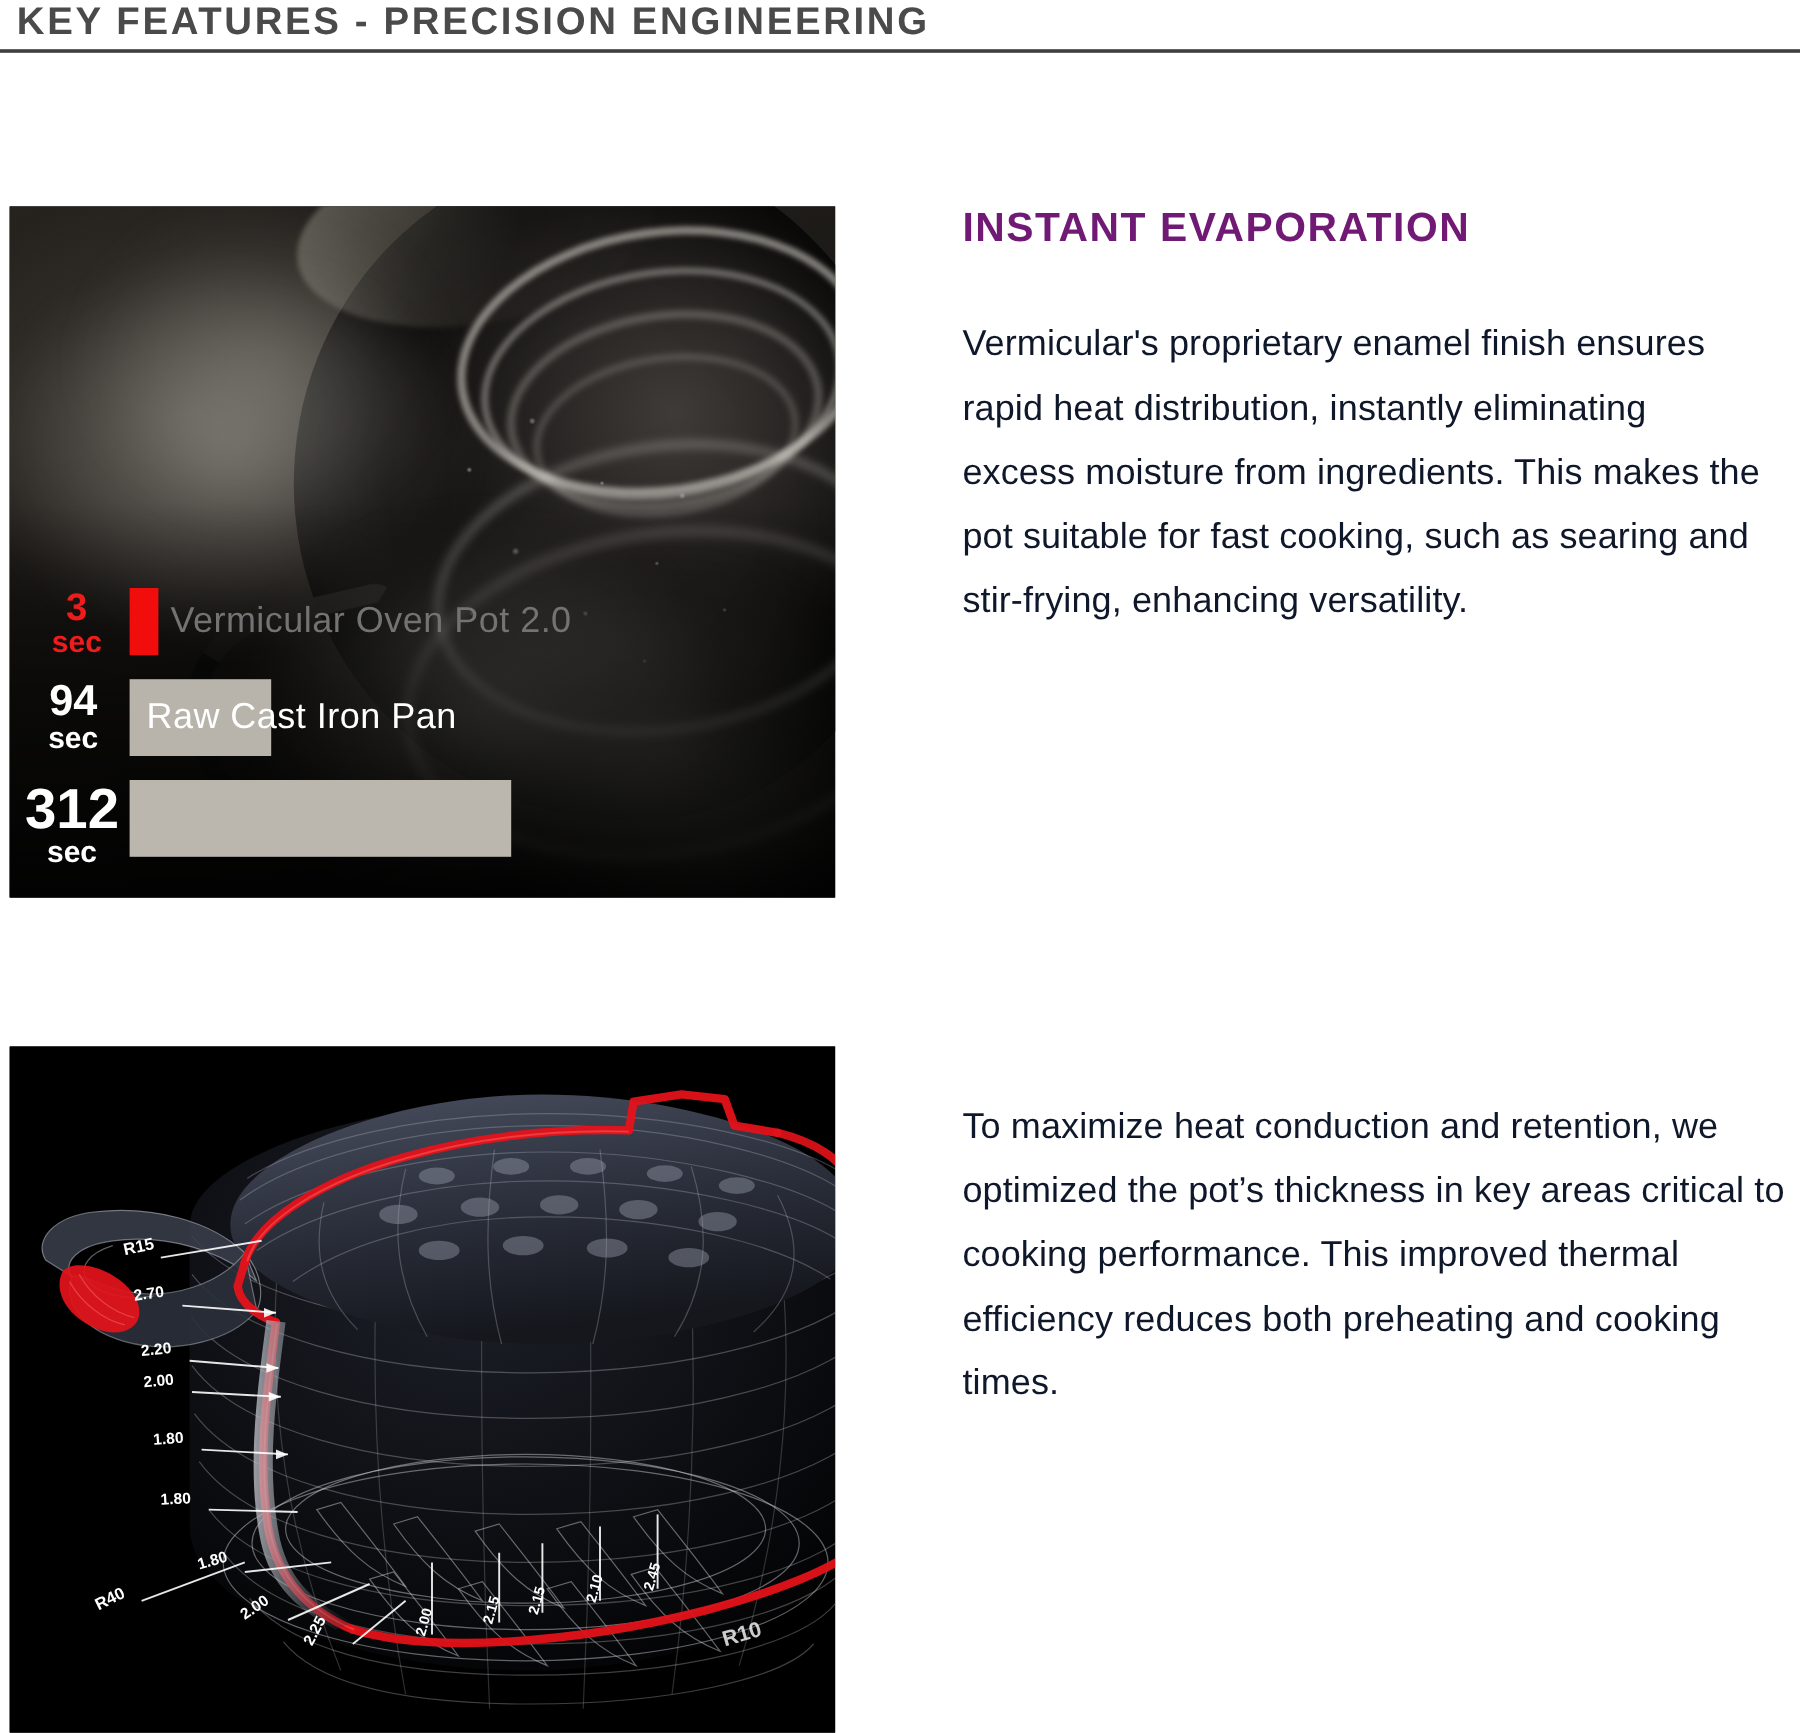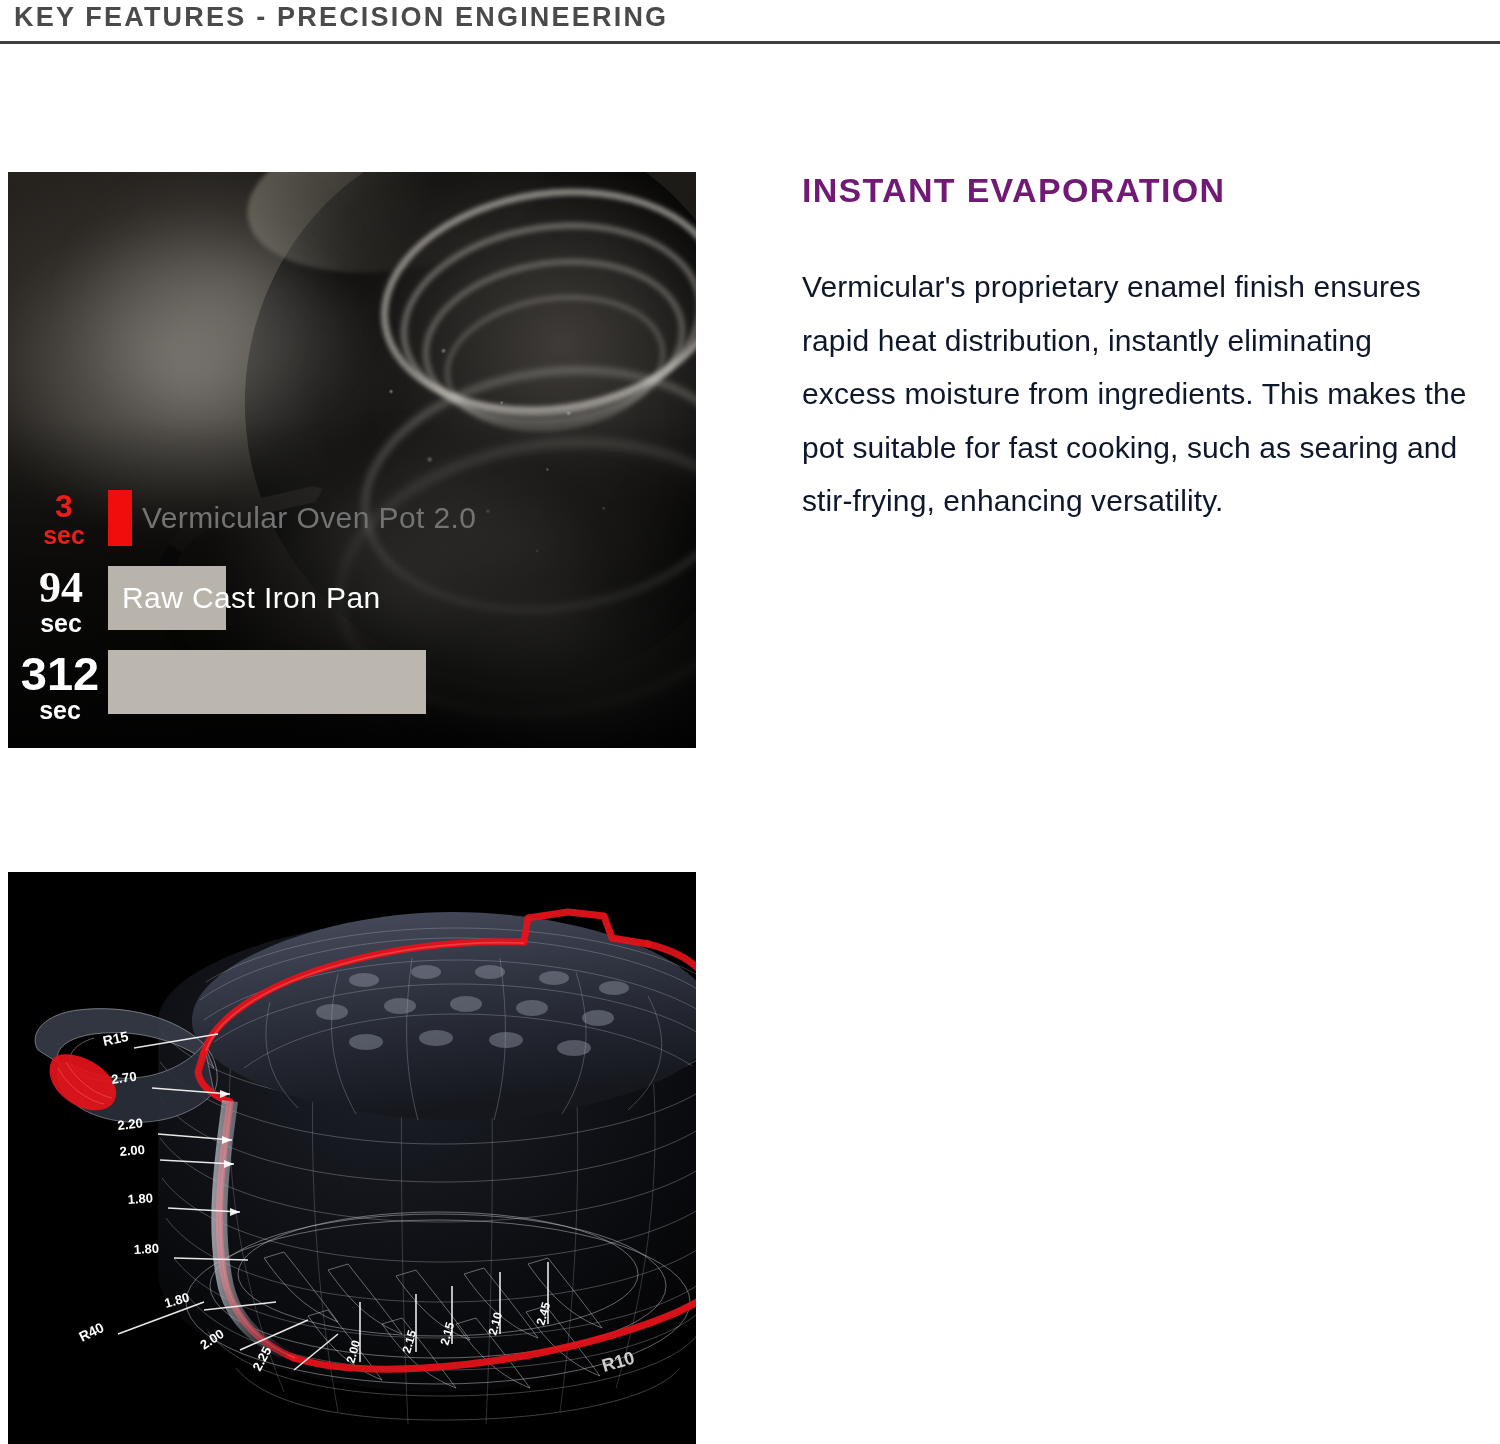--- a/index.html
+++ b/index.html
@@ -8,21 +8,21 @@
     background:#ffffff;
     font-family:"Liberation Sans","DejaVu Sans",sans-serif;
     overflow:hidden;
     position:relative;
   }
 
   
   #header{position:absolute;left:0;top:0;width:1500px;height:46px;}
   #header-title{
     position:absolute;left:14px;top:1px;
-    font-size:27px;font-weight:700;letter-spacing:2.2px;
+    font-size:32px;font-weight:700;letter-spacing:2.2px;
     color:#4a4a4a;white-space:nowrap;line-height:32px;
   }
   #header-rule{
     position:absolute;left:0;top:41px;width:1500px;height:3px;
     background:#3f3f3f;
   }
 
   
   .section{position:absolute;}
   .media{position:absolute;overflow:hidden;background:#000;}
@@ -128,21 +128,21 @@
   }
   
   #crow-0{top:6px;height:56px;}
   #crow-0 .lbl{left:16px;right:auto;width:80px;color:#ef1c1c;}
   #crow-0 .lbl .num{font-size:32px;}
   #crow-0 .bar{left:100px;width:24px;background:#f20d0d;}
   #crow-0 .name{left:134px;color:#ee1f1f;}
 
   #crow-1{top:82px;height:64px;}
   #crow-1 .lbl{left:10px;right:auto;width:86px;color:#ffffff;}
-  #crow-1 .lbl .num{font-size:44px;font-family:Liberation Serif, serif;}
+  #crow-1 .lbl .num{font-size:36px;}
   #crow-1 .bar{left:100px;width:118px;background:#b9b4ab;}
   #crow-1 .name{left:114px;color:#ffffff;}
 
   #crow-2{top:166px;height:64px;}
   #crow-2 .lbl{left:6px;right:auto;width:92px;color:#ffffff;}
   #crow-2 .lbl .num{font-size:47px;}
   #crow-2 .bar{left:100px;width:318px;background:#bcb7ae;}
   #crow-2 .name{left:114px;color:#ffffff;}
 
   
@@ -409,14 +409,15 @@
             <text x="488" y="464" font-size="12" transform="rotate(-74 488 464)">2.10</text>
             <text x="536" y="454" font-size="12" transform="rotate(-74 536 454)">2.45</text>
             <text x="596" y="500" font-size="18" transform="rotate(-16 596 500)" fill-opacity="0.8">R10</text>
           </g>
         </g>
       </svg>
     </div>
   </div>
 
   <div class="copy" id="sec2-copy">
+    <p>To maximize heat conduction and retention, we optimized the pot’s thickness in key areas critical to cooking performance. This improved thermal efficiency reduces both preheating and cooking times.</p>
   </div>
 </div>
 
 </body></html>

